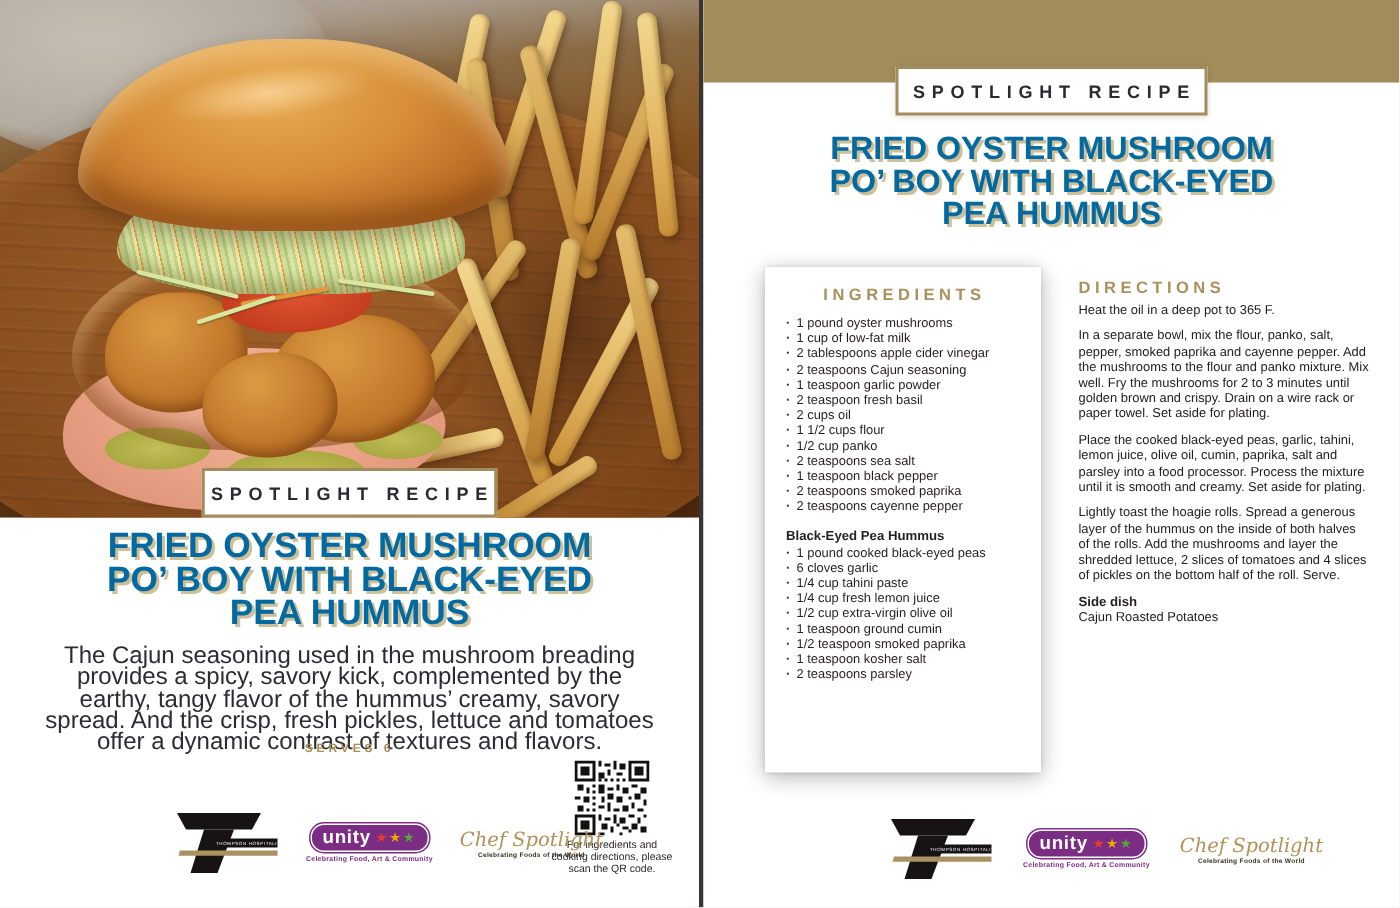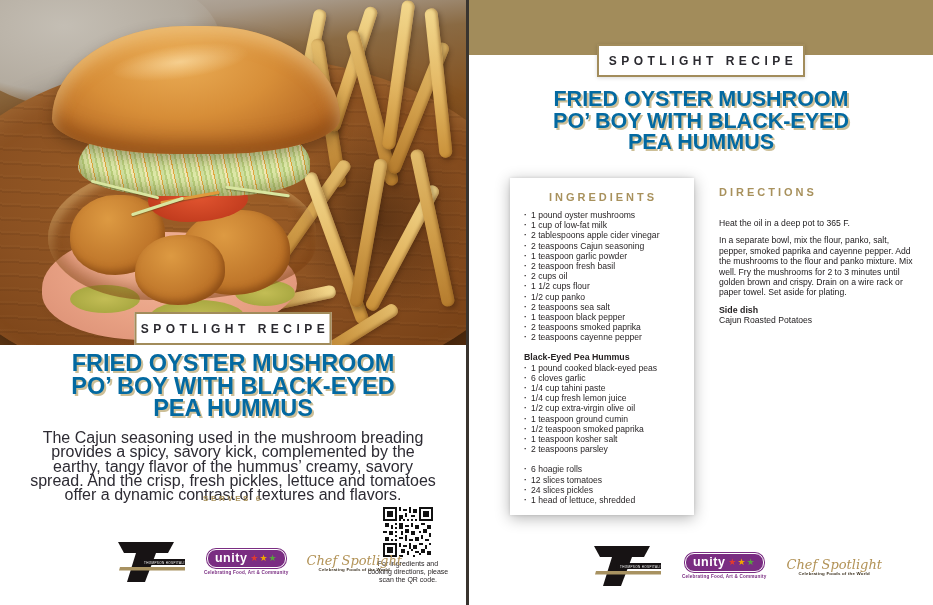--- a/index.html
+++ b/index.html
@@ -93,21 +93,21 @@
     box-shadow:0 3px 14px rgba(0,0,0,0.30), 0 0 3px rgba(0,0,0,0.12); padding:13px 12px 0 14px; }
   .sec-heading { font-size:11px; font-weight:bold; letter-spacing:3px; color:#a8915c; }
   .ing-card .sec-heading { text-align:center; margin-bottom:7px; }
   .ing-list { list-style:none; font-size:8.6px; line-height:10.2px; color:#231f20; }
   .ing-list li { padding-left:7px; position:relative; }
   .ing-list li::before { content:"\00b7"; position:absolute; left:0; top:0; font-weight:bold; }
   .sub-heading { font-size:8.8px; font-weight:bold; color:#231f20; margin:9px 0 1px 0; }
   .list-gap { height:10px; }
 
   .directions { position:absolute; left:250px; top:186px; width:194px; }
-  .directions .sec-heading { margin-bottom:20px; }
+  .directions .sec-heading { margin-bottom:3px; }
   .directions p { font-size:8.6px; line-height:10.4px; color:#232022; margin-bottom:7px; }
   .side-dish-label { font-size:8.8px; font-weight:bold; color:#231f20; }
   .side-dish-value { font-size:8.6px; color:#232022; }
 
   .footer-logos { position:absolute; display:flex; align-items:center; }
   .footer-left { left:108px; top:540px; gap:18px; }
   .footer-right { left:115px; top:544px; gap:20px; }
 </style>
 </head>
 <body>
@@ -311,32 +311,28 @@
         <li>6 cloves garlic</li>
         <li>1/4 cup tahini paste</li>
         <li>1/4 cup fresh lemon juice</li>
         <li>1/2 cup extra-virgin olive oil</li>
         <li>1 teaspoon ground cumin</li>
         <li>1/2 teaspoon smoked paprika</li>
         <li>1 teaspoon kosher salt</li>
         <li>2 teaspoons parsley</li>
       </ul>
       <div class="list-gap"></div>
-      <ul class="ing-list">
-        <li>6 hoagie rolls</li>
-        <li>12 slices tomatoes</li>
-        <li>24 slices pickles</li>
-        <li>1 head of lettuce, shredded</li>
-      </ul>
     </div>
 
     <div class="directions">
       <div class="sec-heading">DIRECTIONS</div>
       <p>Heat the oil in a deep pot to 365 F.</p>
       <p>In a separate bowl, mix the flour, panko, salt, pepper, smoked paprika and cayenne pepper. Add the mushrooms to the flour and panko mixture. Mix well. Fry the mushrooms for 2 to 3 minutes until golden brown and crispy. Drain on a wire rack or paper towel. Set aside for plating.</p>
+      <p>Place the cooked black-eyed peas, garlic, tahini, lemon juice, olive oil, cumin, paprika, salt and parsley into a food processor. Process the mixture until it is smooth and creamy. Set aside for plating.</p>
+      <p>Lightly toast the hoagie rolls. Spread a generous layer of the hummus on the inside of both halves of the rolls. Add the mushrooms and layer the shredded lettuce, 2 slices of tomatoes and 4 slices of pickles on the bottom half of the roll. Serve.</p>
       <div class="side-dish-label">Side dish</div>
       <div class="side-dish-value">Cajun Roasted Potatoes</div>
     </div>
 
     <div class="footer-logos footer-right">
       <svg width="78" height="44" viewBox="0 0 78 44">
         <polygon points="10,2 66,2 60,13 16,13" fill="#171314"></polygon>
         <polygon points="28,13 48,13 37,42 19,42" fill="#171314"></polygon>
         <polygon points="33,19 77,19 77,25 32,25" fill="#171314"></polygon>
         <text x="36" y="23.6" font-size="3" fill="#ffffff" letter-spacing="0.4">THOMPSON HOSPITALITY</text>

